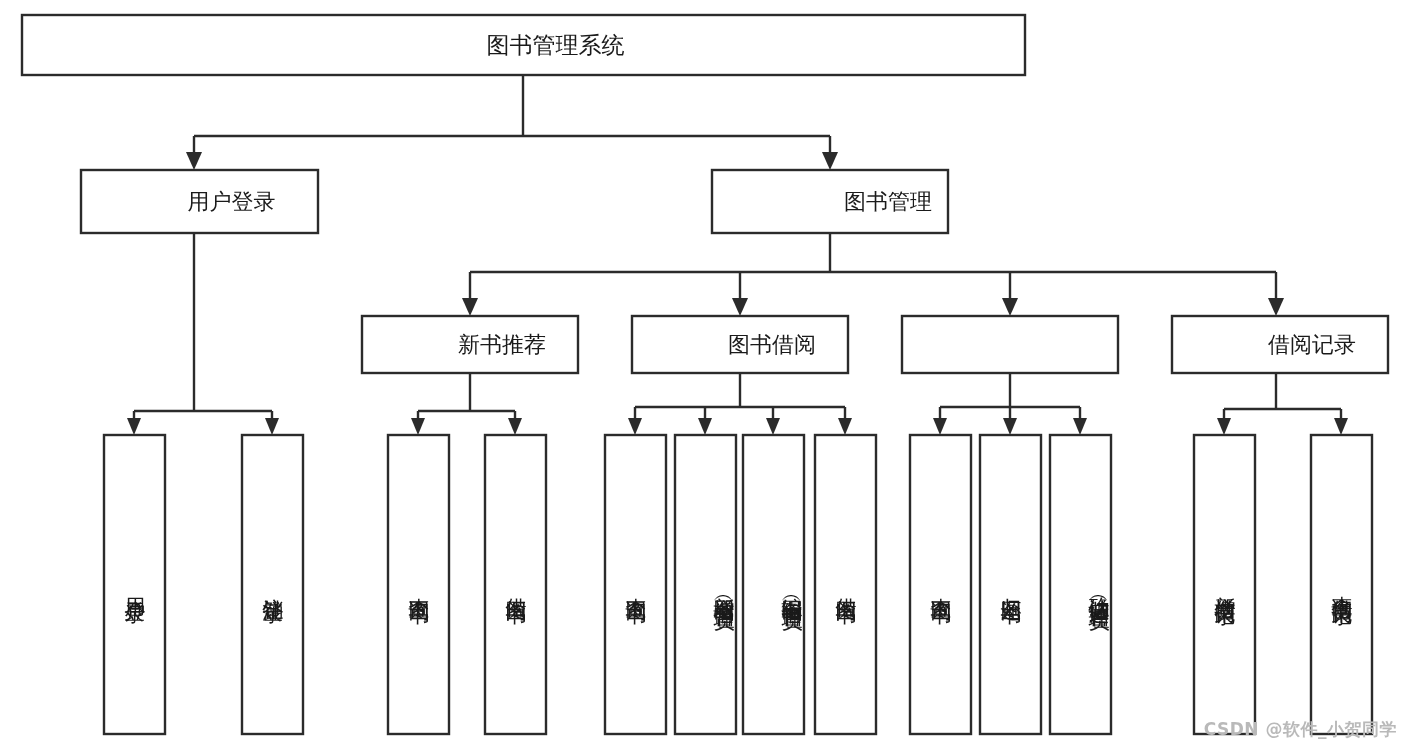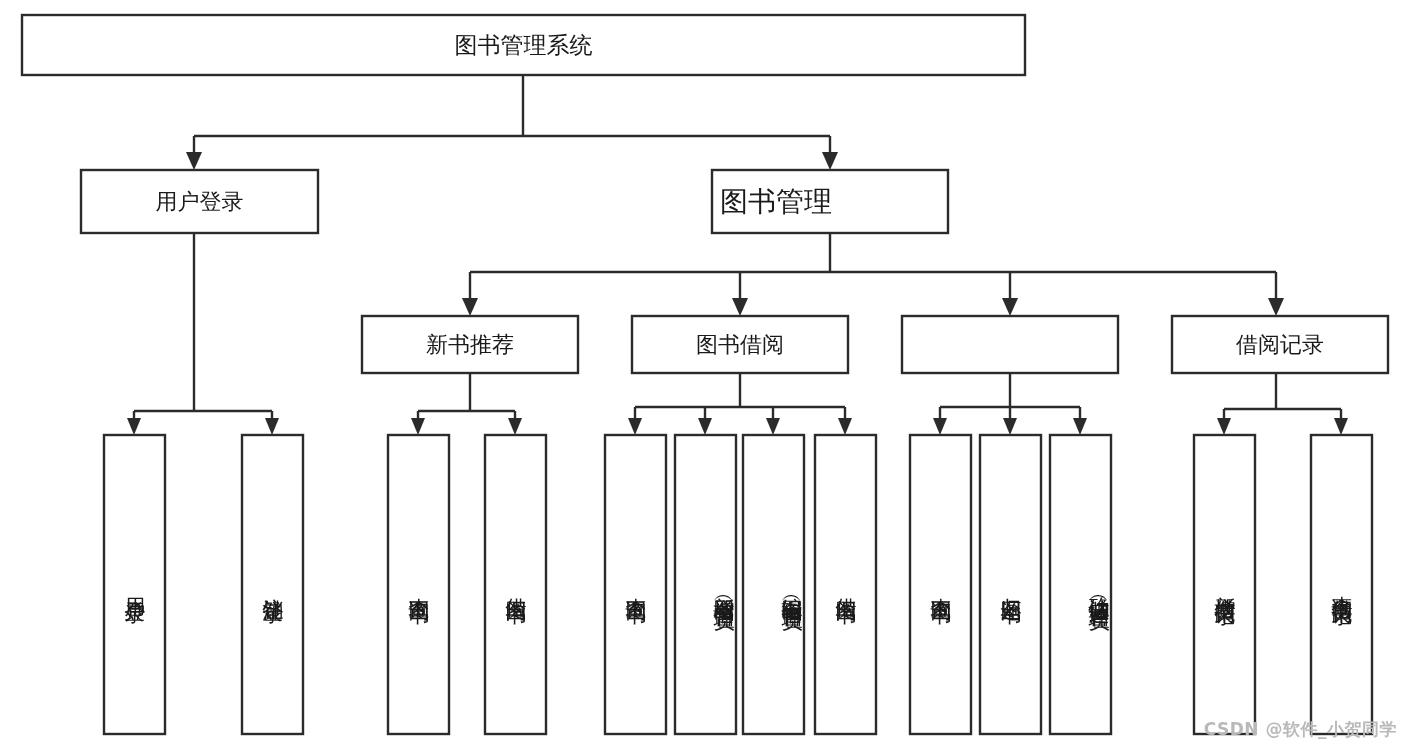--- a/index.html
+++ b/index.html
@@ -59,20 +59,21 @@
   }
   .htext-host {
     position: absolute;
     display: flex;
     align-items: center;
     justify-content: center;
     font-family: "DejaVu Sans", "Liberation Sans", sans-serif;
     color: #1a1a1a;
     white-space: nowrap;
     pointer-events: none;
+    padding-left: 32px;
   }
   .watermark {
     position: absolute;
     right: 8px;
     bottom: 6px;
     font-family: "DejaVu Sans", "Liberation Sans", sans-serif;
     font-size: 17px;
     color: #b9b9b9;
     letter-spacing: 0.5px;
     white-space: nowrap;
@@ -184,21 +185,21 @@
     <rect class="node-box" x="980" y="435" width="61" height="299"></rect>
     <rect class="node-box" x="1050" y="435" width="61" height="299"></rect>
 
     <rect class="node-box" x="1194" y="435" width="61" height="299"></rect>
     <rect class="node-box" x="1311" y="435" width="61" height="299"></rect>
   </svg>
 
   <div class="htext-host" style="left:22px; top:15px; width:1003px; height:60px; font-size:23px;">图书管理系统</div>
 
   <div class="htext-host" style="left:81px; top:170px; width:237px; height:63px; font-size:22px;">用户登录</div>
-  <div class="htext-host" style="left:672px; top:170px; width:208px; height:63px; font-size:28px;">图书管理</div>
+  <div class="htext-host" style="left:752px; top:170px; width:208px; height:63px; font-size:22px;">图书管理</div>
 
   <div class="htext-host" style="left:362px; top:316px; width:216px; height:57px; font-size:22px;">新书推荐</div>
   <div class="htext-host" style="left:632px; top:316px; width:216px; height:57px; font-size:22px;">图书借阅</div>
   <div class="htext-host" style="left:1172px; top:316px; width:216px; height:57px; font-size:22px;">借阅记录</div>
 
   <div class="vtext-host" style="left:104px; top:435px; width:61px; height:299px;">用户登录</div>
   <div class="vtext-host" style="left:242px; top:435px; width:61px; height:299px;">注销登录</div>
 
   <div class="vtext-host" style="left:388px; top:435px; width:61px; height:299px;">查询图书</div>
   <div class="vtext-host" style="left:485px; top:435px; width:61px; height:299px;">借阅图书</div>

